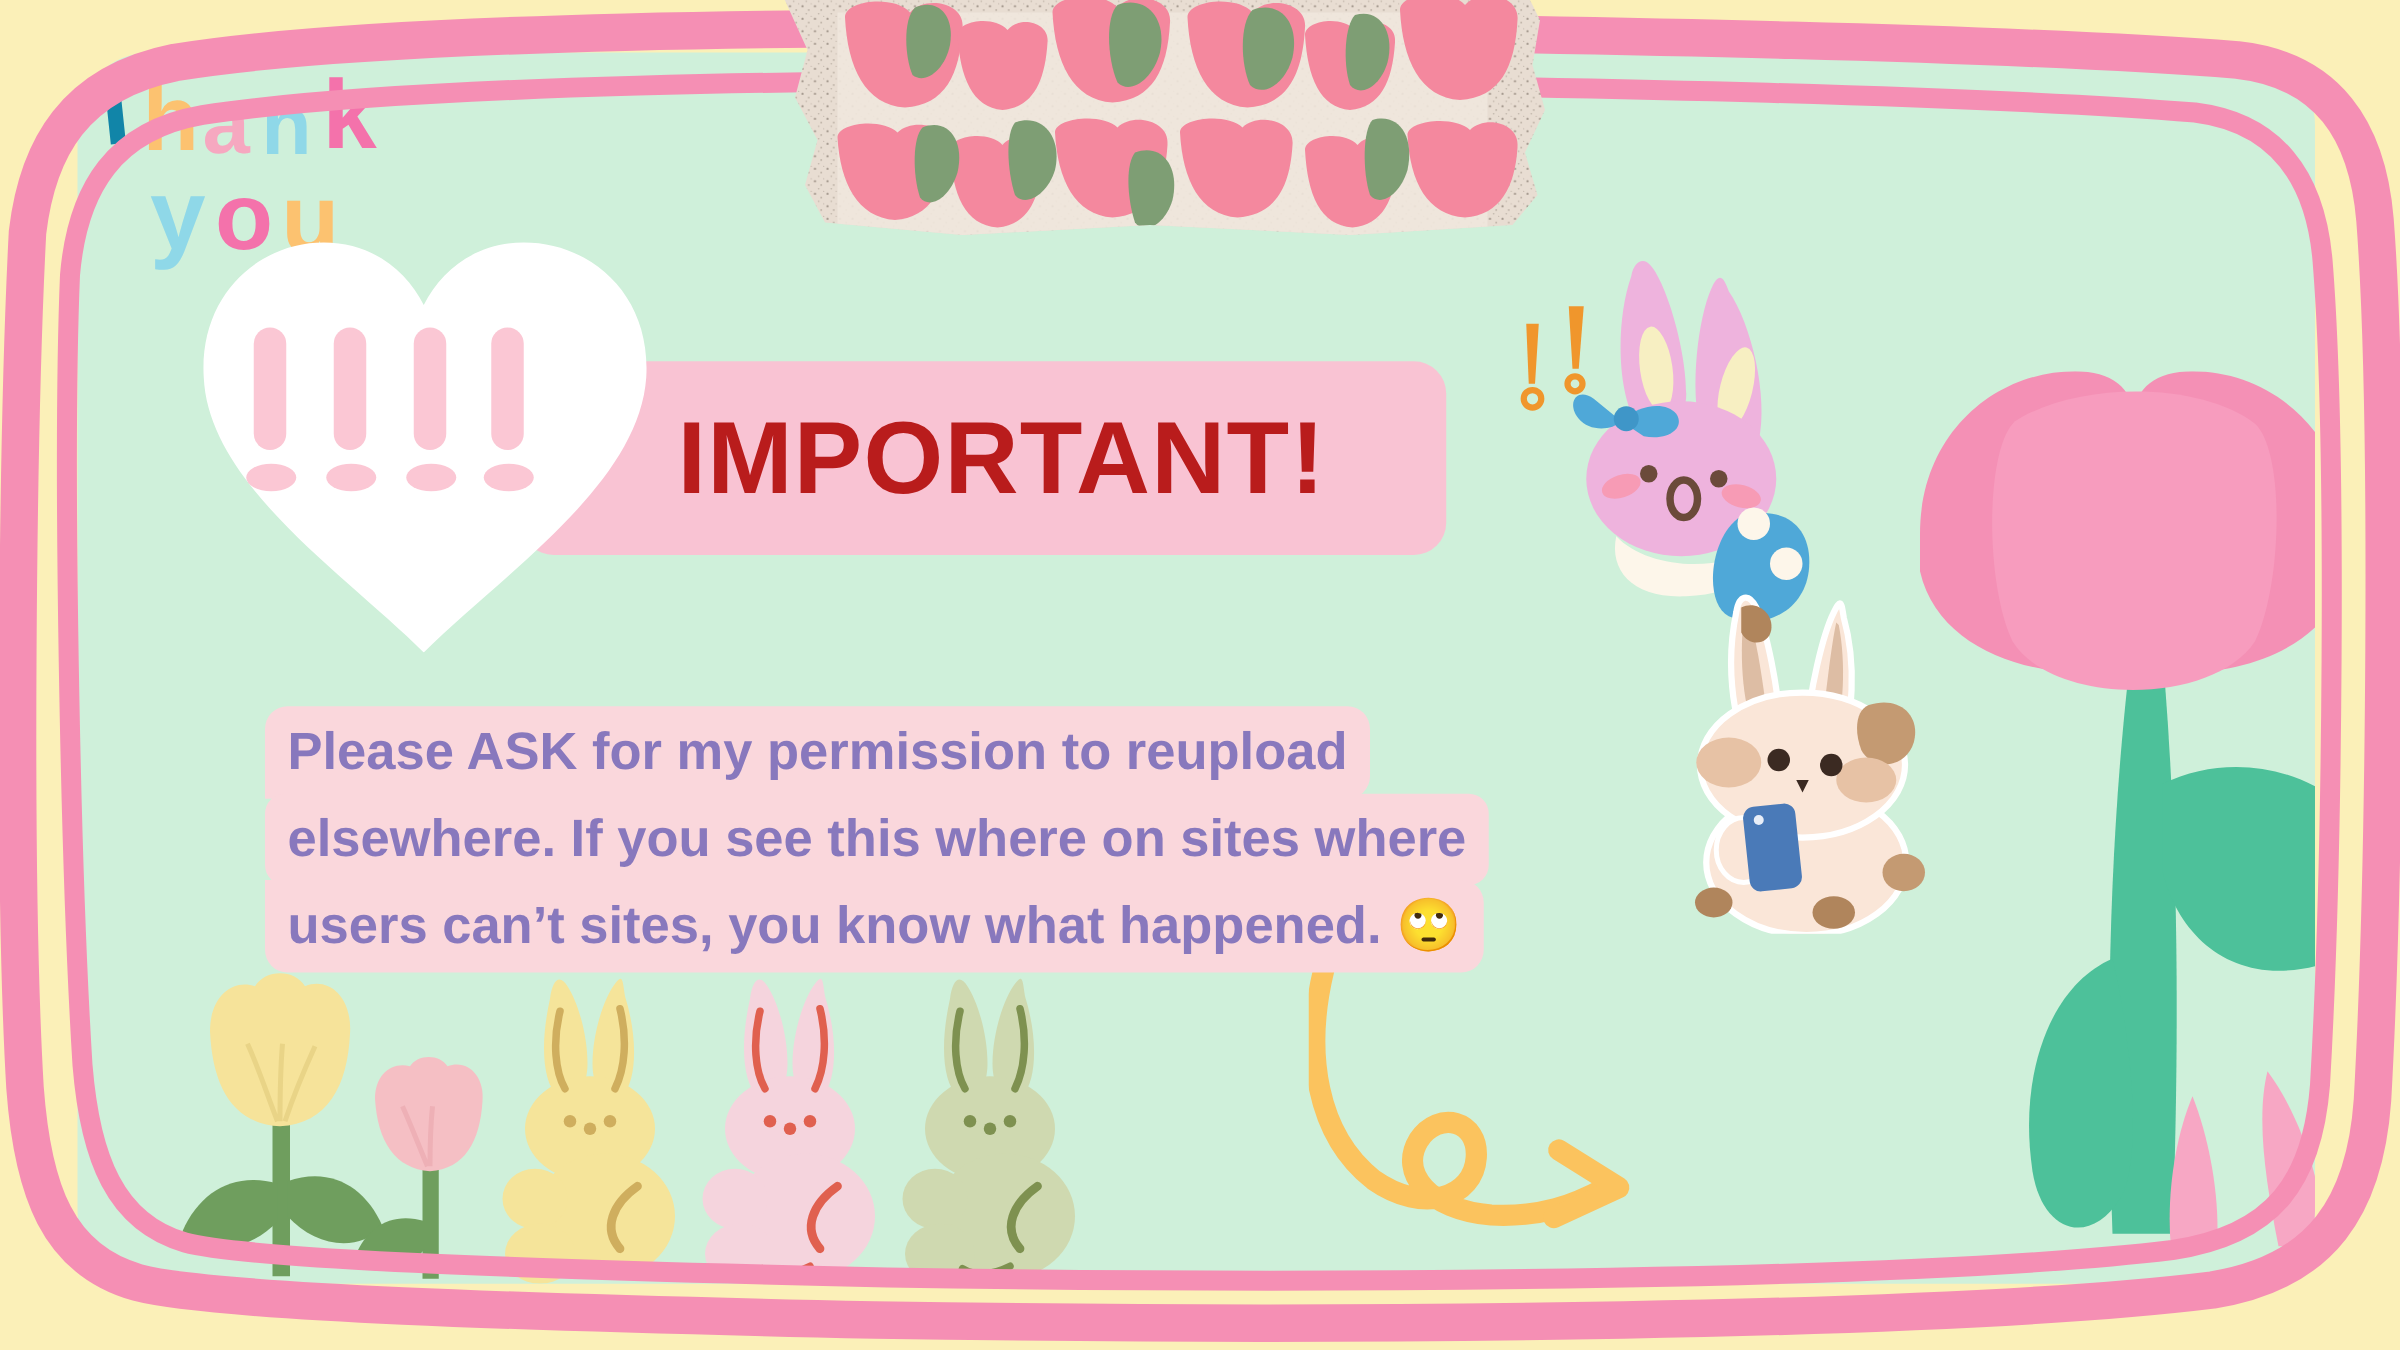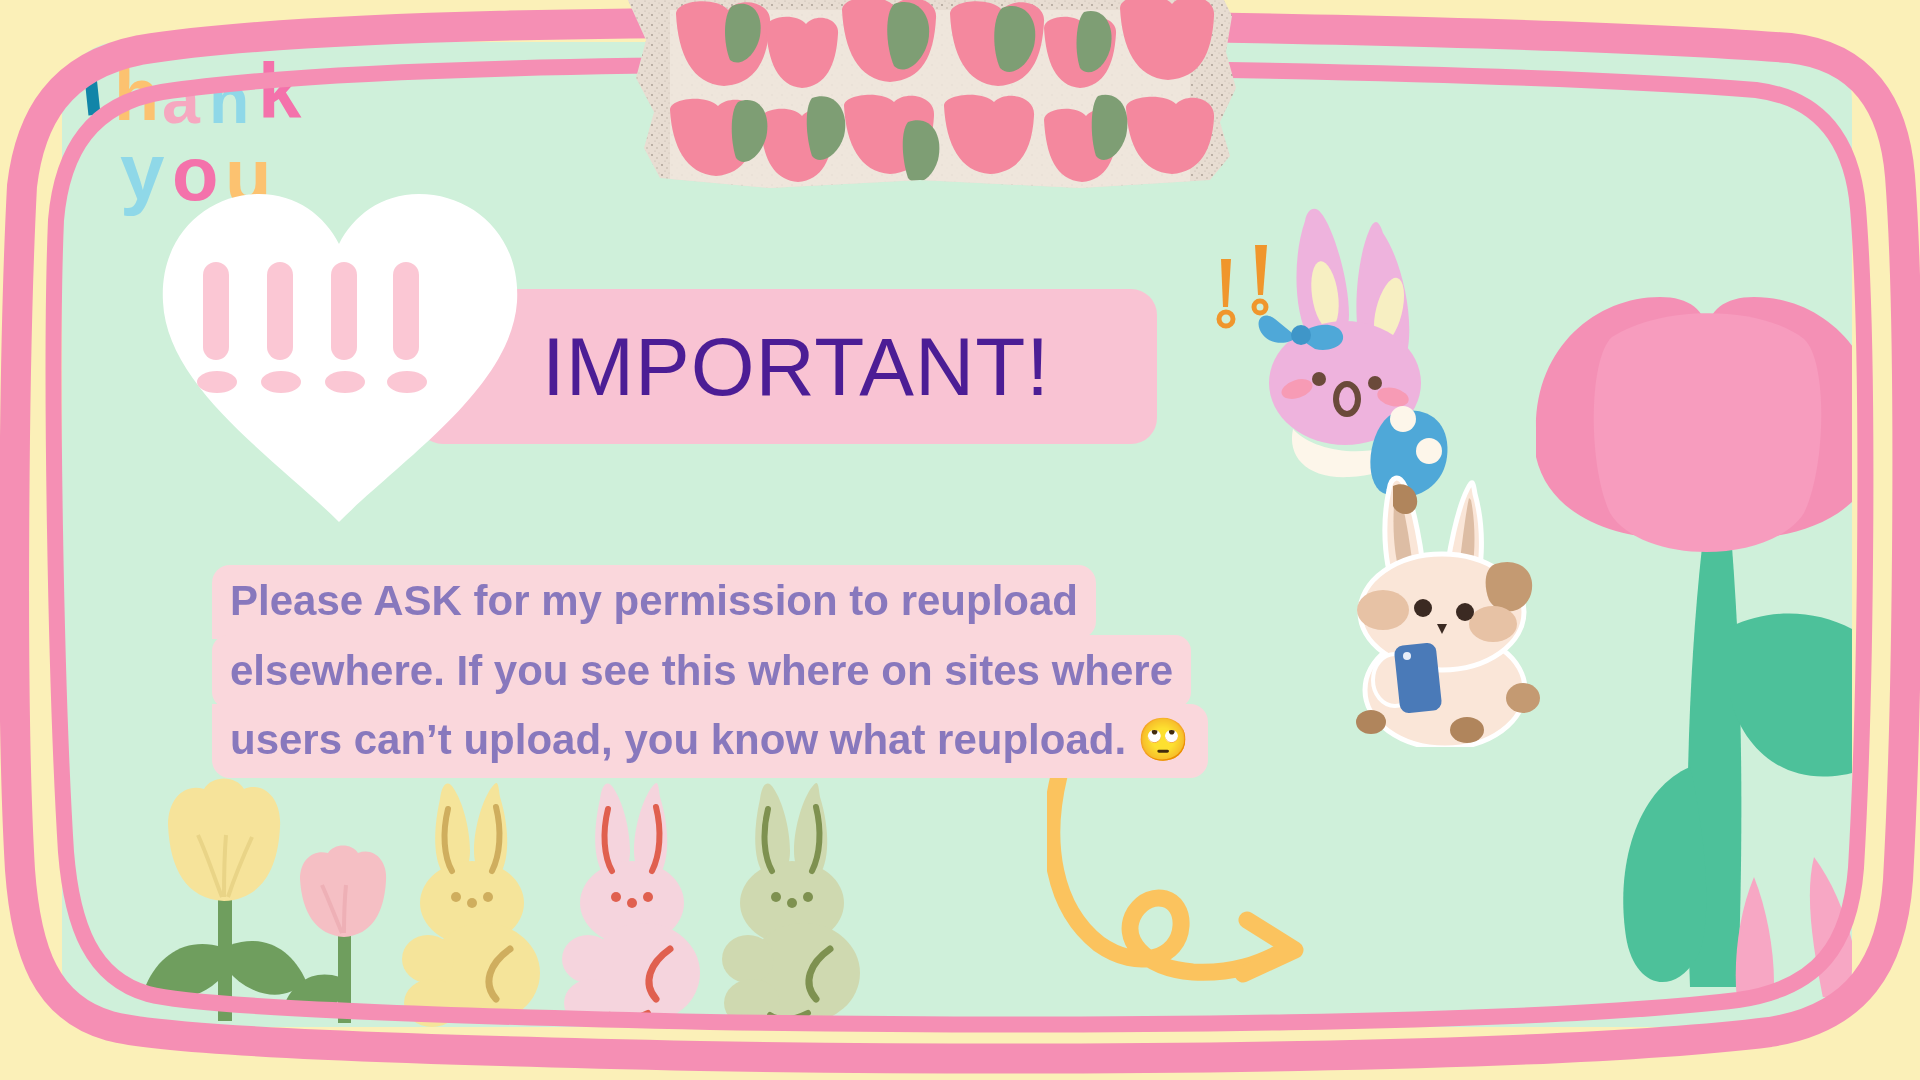--- a/index.html
+++ b/index.html
@@ -77,22 +77,22 @@
     height: 155px;
     background: #f9c3d3;
     border-radius: 26px;
     z-index: 3;
     display: flex;
     align-items: center;
   }
   #important-text {
     margin-left: 125px;
     font-size: 82px;
-    font-weight: normal;
-    color: #4c1d95;
+    font-weight: bold;
+    color: #b91c1c;
     letter-spacing: 1px;
     line-height: 1;
     white-space: nowrap;
     font-family: "Liberation Sans", sans-serif;
   }
 
   
   #body-block {
     position: absolute;
     left: 122px;
@@ -237,21 +237,21 @@
 
       <ellipse cx="58" cy="208" rx="22" ry="26" fill="#fae6d8" stroke="#fff" stroke-width="4"></ellipse>
 
       <rect x="60" y="172" width="42" height="68" rx="9" fill="#4a7ab8" transform="rotate(-6 81 206)"></rect>
       <circle cx="70" cy="184" r="4" fill="#e8eef8"></circle>
     </svg>
 
     <div id="body-block">
       <div class="tline"> Please ASK for my permission to reupload</div>
       <div class="tline">elsewhere. If you see this where on sites where</div>
-      <div class="tline">users can’t upload, you know what reupload. 🙄</div>
+      <div class="tline">users can’t sites, you know what happened. 🙄</div>
     </div>
 
     <svg id="tulips-small" class="deco" viewBox="0 0 260 250">
 
       <path d="M76 118 C74 96 76 62 86 46 L92 118 Z" fill="#6f9e5e"></path>
       <rect x="76" y="112" width="14" height="132" fill="#6f9e5e"></rect>
       <path d="M80 170 C46 160 18 176 4 208 C24 228 58 224 80 200 Z" fill="#6f9e5e"></path>
       <path d="M88 168 C122 156 150 172 164 204 C144 226 110 220 88 196 Z" fill="#6f9e5e"></path>
       <path d="M26 48 C26 20 44 6 62 12 C70 -2 94 -2 102 12 C122 4 140 22 138 50 C136 92 120 122 82 124 C44 122 28 92 26 48 Z" fill="#f6e39a"></path>
       <path d="M56 58 C66 80 72 100 80 120 M84 58 C82 82 82 102 82 120 M110 60 C100 82 92 102 86 120" stroke="#e9d487" stroke-width="4" fill="none"></path>

